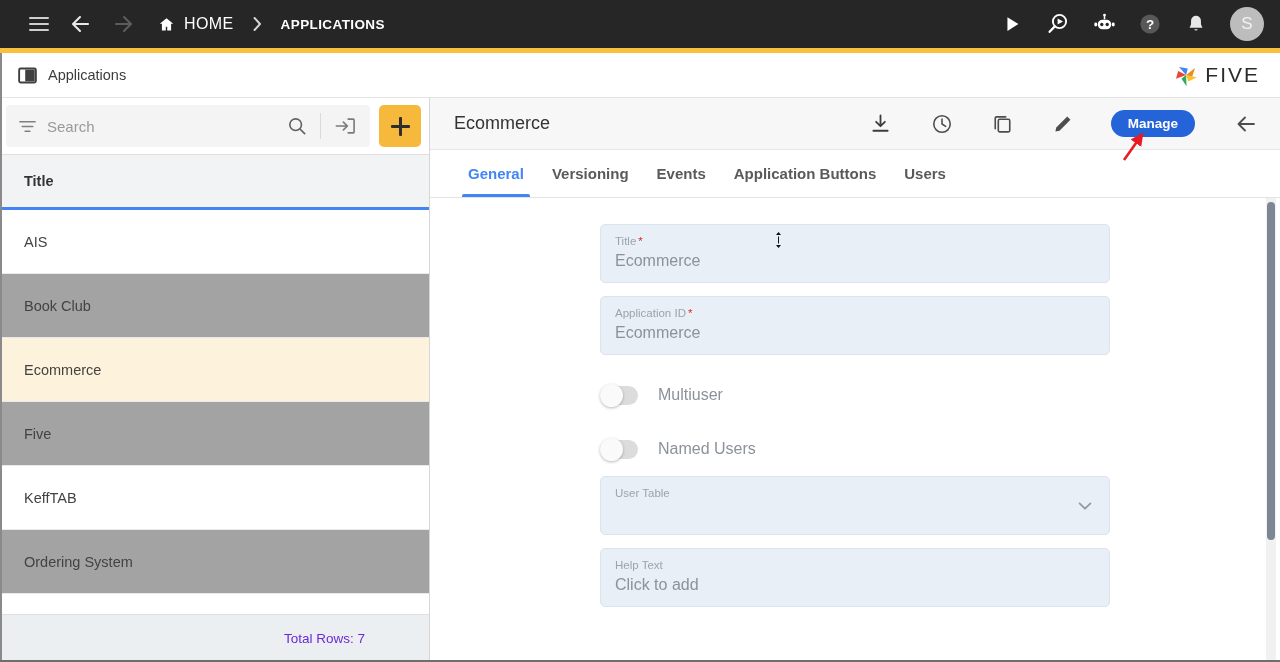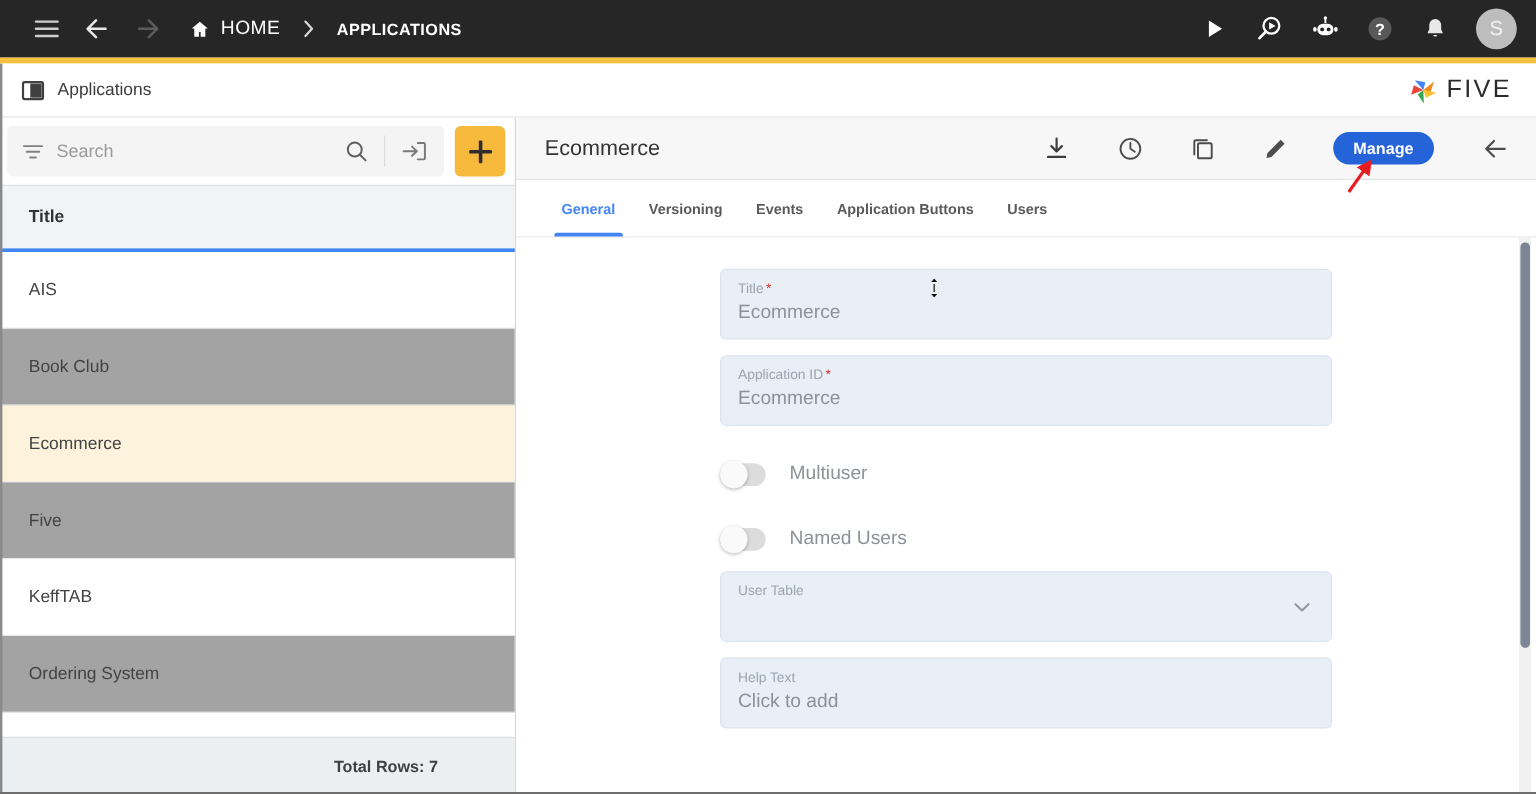--- a/index.html
+++ b/index.html
@@ -102,21 +102,21 @@
   }
   .list-row.odd { background: #ffffff; }
   .list-row.even { background: #a3a3a3; }
   .list-row.selected { background: #fdf3dd; }
   .list-row.blank { height: 46px; background: #ffffff; }
   .list-footer {
     height: 48px; flex: 0 0 48px; background: #eceff1;
     display: flex; align-items: center; justify-content: flex-end;
     padding: 0 64px 0 0; border-top: 1px solid #e0e0e0;
   }
-  .list-footer-label { font-size: 13.5px; font-weight: bold; color: #404040; }
+  .list-footer-label { font-size: 13.5px; font-weight: normal; color: #6d28d9; }
 
   
   .right-panel { flex: 1; display: flex; flex-direction: column; min-width: 0; min-height: 0; background: #fff; }
   .detail-header {
     height: 52px; flex: 0 0 52px; background: #f7f7f7;
     display: flex; align-items: center; padding: 0 14px 0 24px;
     border-bottom: 1px solid #e6e6e6;
   }
   .detail-title { font-size: 18px; color: #333; }
   .detail-actions { margin-left: auto; display: flex; align-items: center; gap: 21px; justify-content: space-between; }
@@ -127,21 +127,21 @@
   .manage-btn {
     background: #2563d8; color: #fff; border-radius: 16px; height: 27px;
     padding: 0 17px; display: flex; align-items: center; justify-content: center;
     font-size: 13.5px; font-weight: bold; cursor: pointer; margin: 0 10px 0 6px;
   }
   .tabs-row {
     height: 48px; flex: 0 0 48px; display: flex; align-items: stretch;
     padding: 0 0 0 24px; border-bottom: 1px solid #e4e4e4; background: #fff;
   }
   .tab {
-    display: flex; align-items: center; padding: 0 14px; font-size: 12px;
+    display: flex; align-items: center; padding: 0 14px; font-size: 15px;
     font-weight: bold; color: #5a5a5a; cursor: pointer; position: relative;
   }
   .tab.active { color: #4285f4; }
   .tab.active::after {
     content: ""; position: absolute; left: 8px; right: 8px; bottom: 0;
     height: 3px; background: #4285f4; border-radius: 2px 2px 0 0;
   }
   .form-area { flex: 1; position: relative; overflow: hidden; min-height: 0; background: #fff; }
   .form-inner { padding: 26px 0 0 0; display: flex; flex-direction: column; align-items: center; }
   .field {

